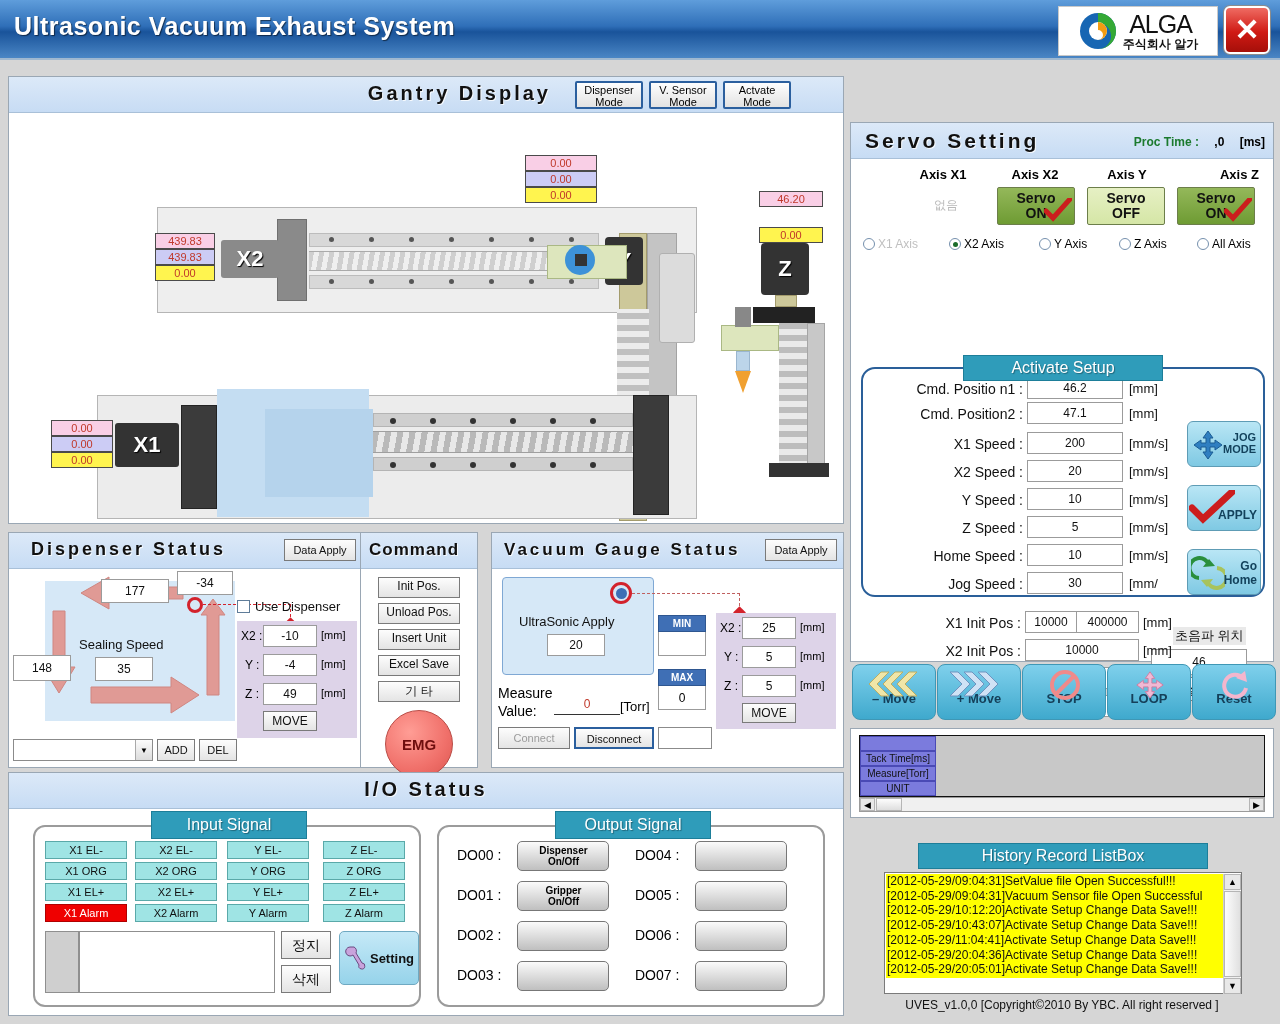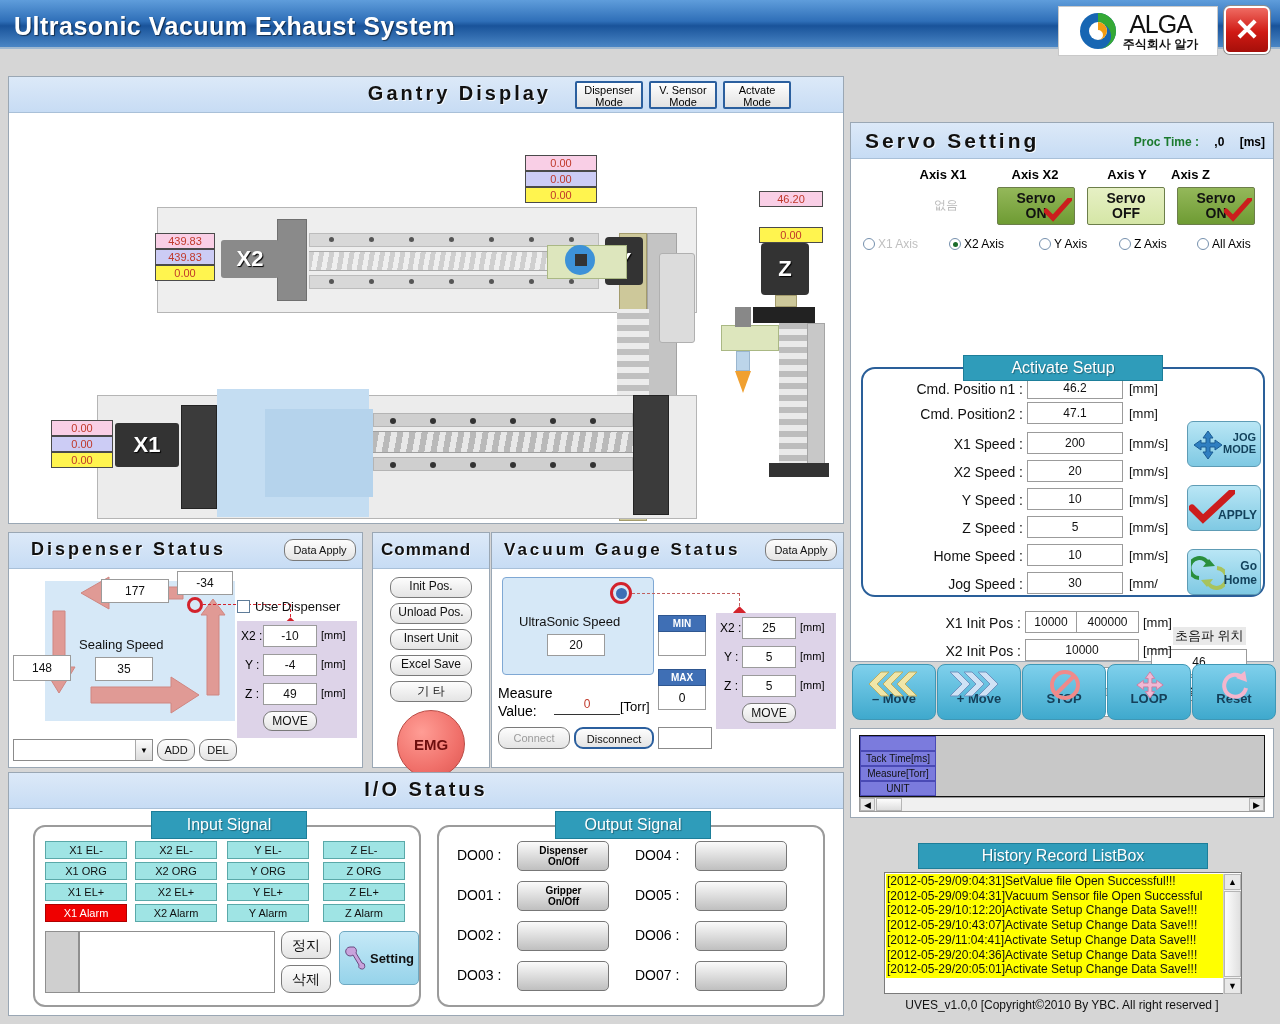--- a/index.html
+++ b/index.html
@@ -7,21 +7,21 @@
     margin: 0; padding: 0;
     width: 1280px; height: 1024px;
     overflow: hidden;
     font-family: "Liberation Sans", sans-serif;
     background: #d9d9d9;
   }
   #app { position: relative; width: 1280px; height: 1024px; background: #d6d6d6; }
 
   
   .titlebar {
-    position: absolute; left: 0; top: 0; width: 1280px; height: 49px;
+    position: absolute; left: 0; top: 0; width: 1280px; height: 60px;
     background: linear-gradient(180deg,#5f9ddb 0%, #2f6fb8 45%, #19539a 55%, #4a86c5 100%);
     border-bottom: 2px solid #9fb8d0;
     padding-left: 19px;
   }
   .titlebar .ttl {
     position: absolute; left: 14px; top: 12px;
     font-size: 25px; font-weight: bold; color: #ffffff;
     letter-spacing: 0.5px;
     text-shadow: 1px 1px 1px rgba(0,0,0,.55);
     font-family: "Liberation Sans", sans-serif;
@@ -57,21 +57,21 @@
     position: relative;
   }
   .panel-head .head-title {
     position: absolute; font-weight: bold; color: #111;
     font-size: 20px; letter-spacing: 3px; top: 5px;
     text-shadow: 1px 1px 0 rgba(255,255,255,.8);
   }
 
   .win-btn {
     background: linear-gradient(180deg,#fdfdfd,#e4e4e4);
-    border: 1px solid #7a7a7a; border-radius: 9px;
+    border: 1px solid #7a7a7a; border-radius: 0;
     font-size: 11px; color: #111; cursor: pointer; text-align: center;
     font-family: "Liberation Sans", sans-serif;
     padding: 1px 4px;
   }
   .tfield {
     background: #fff; border: 1px solid #9b9b9b;
     font-size: 12px; text-align: center; color: #111;
     display: flex; align-items: center; justify-content: center;
     font-family: "Liberation Sans", sans-serif;
   }
@@ -103,21 +103,21 @@
 
   
   #dispenser { left: 8px; top: 532px; width: 355px; height: 236px; }
   #dispenser .head-title { left: 22px; font-size: 18px; top: 6px; }
   .data-apply { position: absolute; right: 6px; top: 6px; width: 72px; height: 22px; line-height: 18px; }
   .disp-body { position: absolute; left: 0; top: 36px; width: 353px; height: 198px; background: #fff; }
   .arrow-area { position: absolute; left: 36px; top: 12px; width: 190px; height: 140px; background: #d6e8f7; }
   .sub-panel { position: absolute; background: #ddd3e8; }
 
   
-  #command { left: 372px; top: 532px; width: 118px; height: 236px; }
+  #command { left: 360px; top: 532px; width: 118px; height: 236px; }
   #command .head-title { left: 8px; font-size: 17px; top: 7px; letter-spacing: 1px; }
   .cmd-btn { width: 82px; height: 21px; margin: 0 auto 5px auto; display: block; font-size: 12px; }
   .emg { width: 68px; height: 68px; border-radius: 50%;
     background: radial-gradient(circle at 36% 32%, #ff9d95, #f0706a 60%, #dc5650);
     border: 1px solid #b94c46; margin: 8px auto 0 auto;
     display: flex; align-items: center; justify-content: center;
     color: #6e0e0e; font-weight: bold; font-size: 15px; cursor: pointer; }
 
   
   #vacuum { left: 491px; top: 532px; width: 353px; height: 236px; }
@@ -419,21 +419,21 @@
     </div>
   </div>
 
   <div class="panel" id="vacuum">
     <div class="panel-head">
       <div class="head-title">Vacuum Gauge Status</div>
       <div class="win-btn data-apply">Data Apply</div>
     </div>
     <div style="position:absolute;left:0;top:36px;width:351px;height:198px;background:#fff;">
       <div class="us-box">
-        <div style="position:absolute;left:16px;top:36px;font-size:13px;color:#111;">UltraSonic Speed</div>
+        <div style="position:absolute;left:16px;top:36px;font-size:13px;color:#111;">UltraSonic Apply</div>
         <div class="tfield" style="position:absolute;left:44px;top:56px;width:58px;height:22px;">20</div>
       </div>
 
       <div style="position:absolute;left:118px;top:13px;width:22px;height:22px;border-radius:50%;border:3px solid #d3222c;display:flex;align-items:center;justify-content:center;">
         <span style="width:11px;height:11px;border-radius:50%;background:#3d6fb5;display:block;"></span>
       </div>
       <div style="position:absolute;left:140px;top:24px;width:108px;height:0;border-top:1px dashed #c06060;"></div>
       <div style="position:absolute;left:247px;top:24px;width:0;height:18px;border-left:1px dashed #c06060;"></div>
       <div style="position:absolute;left:243px;top:39px;width:9px;height:9px;background:#d3222c;transform:rotate(45deg);"></div>
 
@@ -574,21 +574,21 @@
         <span style="display:inline-block;width:34px;text-align:center;">,0</span>
         <span>[ms]</span>
       </div>
     </div>
 
     <div style="position:absolute;left:0;top:36px;width:422px;height:502px;background:#fff;">
 
       <div style="position:absolute;left:48px;top:8px;width:88px;text-align:center;font-size:13px;font-weight:bold;">Axis X1</div>
       <div style="position:absolute;left:140px;top:8px;width:88px;text-align:center;font-size:13px;font-weight:bold;">Axis X2</div>
       <div style="position:absolute;left:232px;top:8px;width:88px;text-align:center;font-size:13px;font-weight:bold;">Axis Y</div>
-      <div style="position:absolute;left:320px;top:8px;width:88px;text-align:left;font-size:13px;font-weight:bold;">Axis Z</div>
+      <div style="position:absolute;left:320px;top:8px;width:88px;text-align:right;font-size:13px;font-weight:bold;">Axis Z</div>
 
       <div style="position:absolute;left:74px;top:38px;width:42px;text-align:center;font-size:12px;color:#b9b9b9;">없음</div>
 
       <div class="servo-btn servo-on" style="position:absolute;left:146px;top:28px;">
         <span>Servo</span>
         <span>ON</span>
         <svg style="position:absolute;right:2px;bottom:2px;" width="28" height="24" viewBox="0 0 28 24">
           <path d="M2 13 L9 20 L26 1" stroke="#cc1d1d" stroke-width="5" fill="none" stroke-linecap="round"></path>
         </svg>
       </div>

